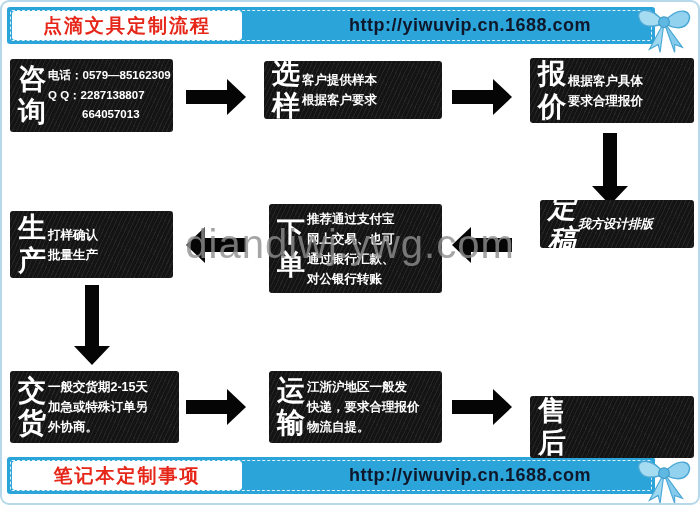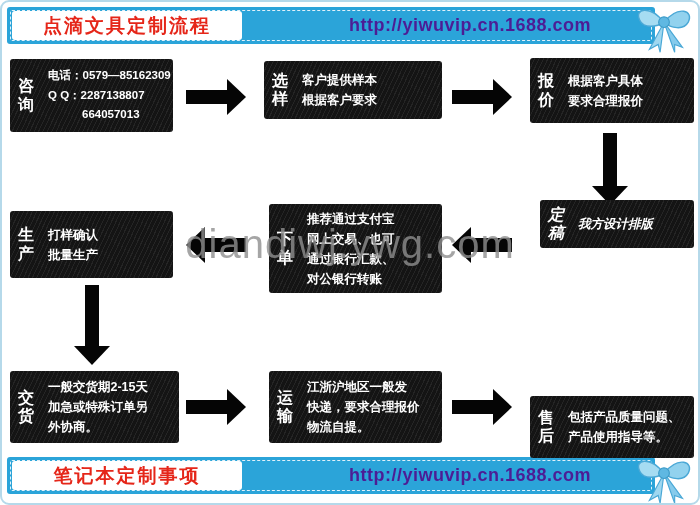--- a/index.html
+++ b/index.html
@@ -11,28 +11,28 @@
   
   .bar { position:absolute; left:5px; width:648px; height:37px; background:#2ba4d9; border-radius:3px; }
   .bar.top { top:5px; }
   .bar.bottom { top:455px; }
   .bar .dash { position:absolute; inset:3px; border:1px dashed rgba(255,255,255,.85); border-radius:2px; pointer-events:none; }
   .bar-title { position:absolute; left:5px; top:4px; width:230px; height:29px; background:#ffffff; border-radius:3px;
                display:flex; align-items:center; justify-content:center;
                color:#e52619; font-weight:bold; font-size:19px; letter-spacing:2px; z-index:2; }
   .bar-url { position:absolute; left:290px; right:12px; top:0; height:37px;
              display:flex; align-items:center; justify-content:center;
-             color:#4c1d95; font-weight:bold; font-size:18px; letter-spacing:.5px; z-index:2; cursor:pointer; }
+             color:#0f172a; font-weight:bold; font-size:18px; letter-spacing:.5px; z-index:2; cursor:pointer; }
 
   
   .step { position:absolute; background-color:#141414;
           background-image:repeating-linear-gradient(115deg, rgba(255,255,255,.07) 0px, rgba(255,255,255,.07) 1px, rgba(0,0,0,0) 1px, rgba(0,0,0,0) 4px);
           border-radius:3px; color:#ffffff; display:flex; align-items:center;
           padding:6px 8px; box-sizing:border-box; z-index:1; }
-  .step-label { flex:0 0 auto; width:21px; margin-right:9px; font-size:16px; font-weight:bold;
+  .step-label { flex:0 0 auto; width:21px; margin-right:9px; font-size:28px; font-weight:bold;
                 line-height:1.15; word-break:break-all; }
   .step-lines { font-weight:bold; font-size:12.5px; line-height:1.6; white-space:nowrap; }
   .step-lines.small { font-size:11.5px; line-height:1.7; }
   .indent { padding-left:34px; }
 
   
   .arrow { position:absolute; z-index:1; }
   .arrow .shaft { position:absolute; background:#050505; }
   .arrow .head { position:absolute; width:0; height:0; }
   .arrow.right .shaft { left:0; right:19px; top:50%; margin-top:-7px; height:14px; }
@@ -163,24 +163,20 @@
     </div>
   </div>
 
   <div class="arrow right" style="left:450px; top:387px; width:60px; height:36px;">
     <div class="shaft"></div>
       <div class="head"></div>
   </div>
 
   <div class="step" style="left:528px; top:374px; width:164px; height:62px;margin-top:20px;">
     <div class="step-label">售后</div>
-    <div class="step-lines">
-      <div>包括产品质量问题、</div>
-      <div>产品使用指导等。</div>
-    </div>
   </div>
 
   <div class="watermark">diandiwj.ywg.com</div>
 
   <div class="bar bottom">
     <div class="dash"></div>
     <div class="bar-title">笔记本定制事项</div>
     <div class="bar-url">http://yiwuvip.cn.1688.com</div>
   </div>
 

